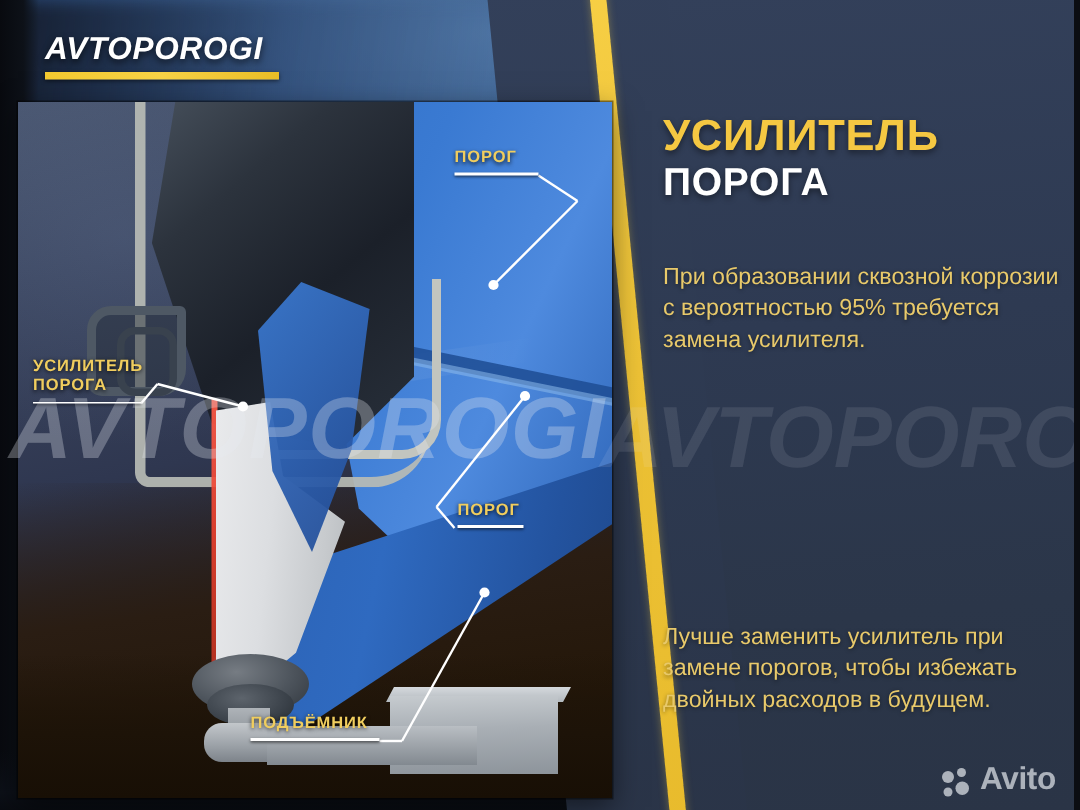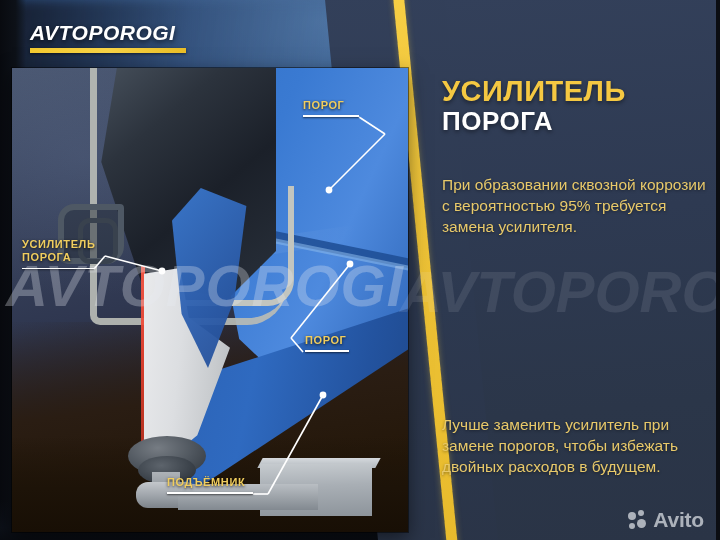--- a/index.html
+++ b/index.html
@@ -377,21 +377,21 @@
     white-space: nowrap;
     z-index: 19;
     pointer-events: none;
   }
 
   
   .avito {
     position: absolute;
     right: 12px; bottom: 8px;
     display: flex;
-    align-items: center;
+    align-items: flex-end;
     gap: 5px;
     z-index: 40;
     opacity: 0.72;
   }
   .avito-dots {
     position: relative;
     width: 20px; height: 20px;
   }
   .avito-dots i {
     position: absolute;

